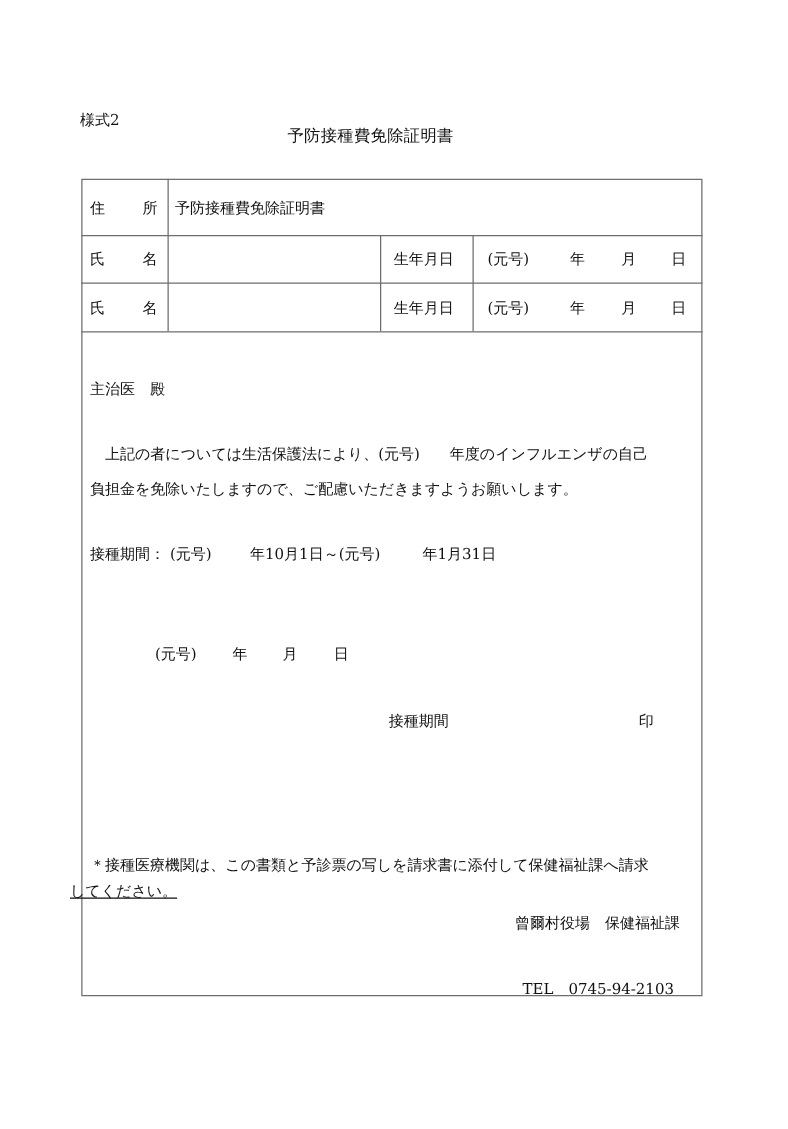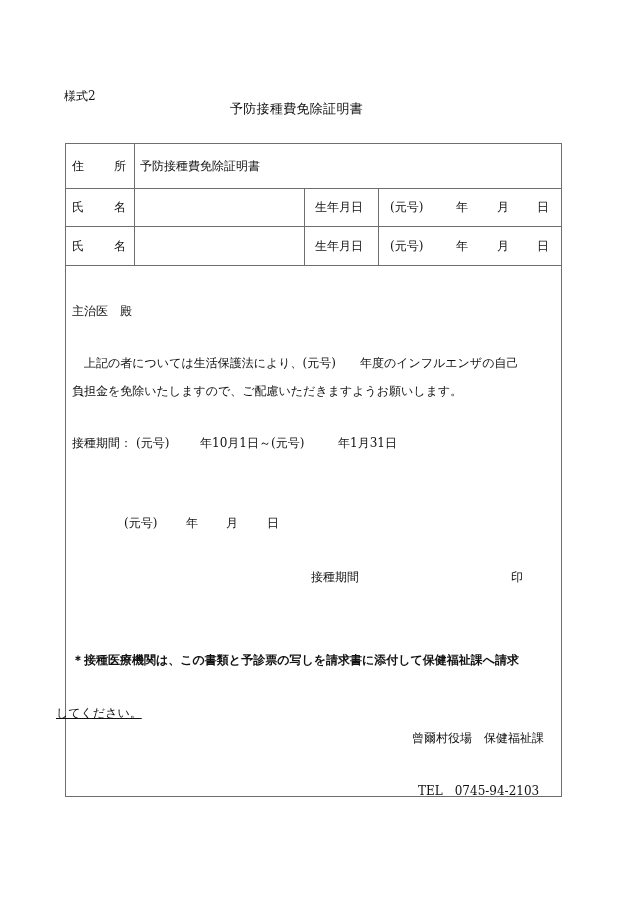--- a/index.html
+++ b/index.html
@@ -104,18 +104,18 @@
   <div>
     <div class="cell-text" style="left:124px; top:515px;">(元号)</div>
     <div class="cell-text" style="left:186px; top:515px;">年</div>
     <div class="cell-text" style="left:226px; top:515px;">月</div>
     <div class="cell-text" style="left:267px; top:515px;">日</div>
   </div>
 
   <div class="cell-text" style="left:311px; top:569px;">接種期間</div>
   <div class="cell-text" style="left:511px; top:569px;">印</div>
 
-  <div class="cell-text" style="left:72px; top:652px;font-weight:bold;">＊接種医療機関は、この書類と予診票の写しを請求書に添付して保健福祉課へ請求</div>
+  <div class="cell-text" style="left:72px; top:684px;">＊接種医療機関は、この書類と予診票の写しを請求書に添付して保健福祉課へ請求</div>
   <div class="cell-text" style="left:56px; top:705px;text-decoration:underline;">してください。</div>
 
   <div class="cell-text" style="left:412px; top:730px;font-family:Liberation Mono, monospace;">曾爾村役場　保健福祉課</div>
   <div class="cell-text" style="left:418px; top:757px;margin-top:26px;">TEL　0745-94-2103</div>
 </div>
 
 </body></html>

